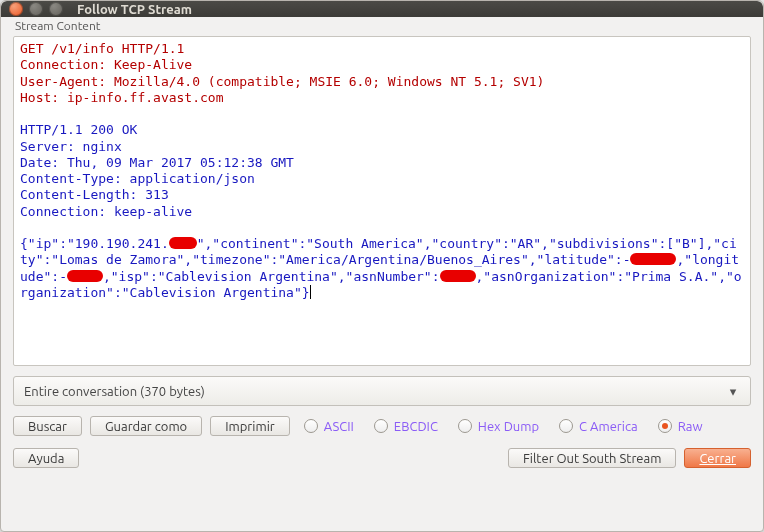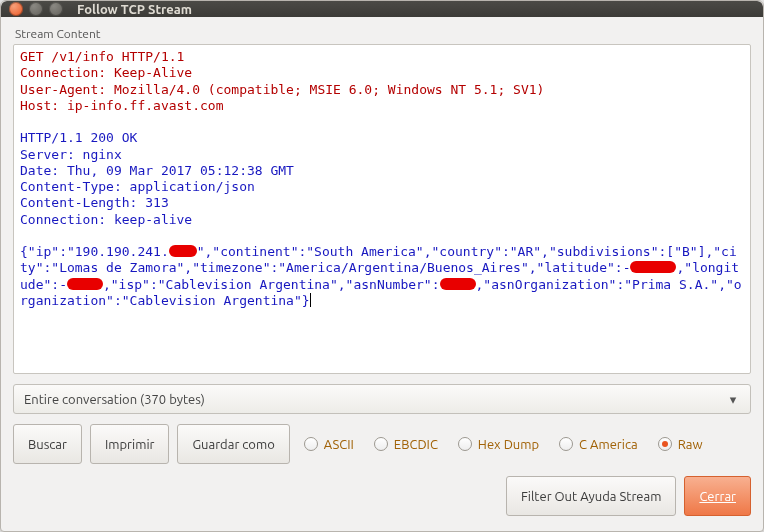--- a/index.html
+++ b/index.html
@@ -40,21 +40,21 @@
   .btn-min   { background: radial-gradient(circle at 35% 30%, #8b8983, #5f5d57); }
   .btn-max   { background: radial-gradient(circle at 35% 30%, #8b8983, #5f5d57); }
   .title-text {
     color: #dfdbd2;
     font-weight: bold;
     font-size: 13px;
     margin-left: 8px;
   }
   .content {
     flex: 1;
-    padding: 8px 12px 12px 12px;
+    padding: 0 12px 12px 12px;
     display: flex;
     flex-direction: column;
   }
   .section-label {
     font-size: 12px;
     color: #555;
     margin: 2px 0 4px 2px;
   }
   .stream-box {
     background: #fff;
@@ -101,21 +101,21 @@
     width: 14px; text-align: center;
     color: #555;
   }
   .btn-row {
     margin-top: 10px;
     display: flex;
     align-items: center;
     gap: 8px;
   }
   .btn {
-    height: 40px;
+    height: 20px;
     padding: 0 14px;
     border: 1px solid #b8b4ae;
     border-radius: 3px;
     background: linear-gradient(#fbfaf9,#e9e7e3);
     font-size: 13px;
     color: #3c3c3c;
     display: inline-flex;
     align-items: center;
     cursor: pointer;
   }
@@ -129,21 +129,21 @@
     display: flex;
     align-items: center;
     gap: 20px;
     margin-left: 6px;
   }
   .radio {
     display: inline-flex;
     align-items: center;
     gap: 6px;
     font-size: 13px;
-    color: #a16207;
+    color: #8b5cf6;
   }
   .radio-circle {
     width: 14px; height: 14px;
     border: 1px solid #9c9890;
     border-radius: 50%;
     background: linear-gradient(#fff,#eee);
     position: relative;
   }
   .radio-circle.checked::after {
     content: "";
@@ -193,24 +193,24 @@
     <div class="dropdown">
       <span>Entire conversation (370 bytes)</span>
       <span class="dd-arrow">▾</span>
     </div>
 
     <div class="btn-row">
       <div class="btn">
           <span>Buscar</span>
         </div>
       <div class="btn">
+          <span>Guardar como</span>
+        </div>
+      <div class="btn">
           <span>Imprimir</span>
-        </div>
-      <div class="btn">
-          <span>Guardar como</span>
         </div>
       <div class="radios">
         <label class="radio">
             <span class="radio-circle"></span>
             <span>ASCII</span>
           </label>
         <label class="radio">
             <span class="radio-circle"></span>
             <span>EBCDIC</span>
           </label>
@@ -223,23 +223,26 @@
             <span>C America</span>
           </label>
         <label class="radio">
             <span class="radio-circle checked"></span>
             <span>Raw</span>
           </label>
       </div>
     </div>
 
     <div class="footer-row">
+      <div class="btn">
+          <span>Ayuda</span>
+        </div>
       <div class="spacer"></div>
       <div class="btn">
-          <span>Filter Out Ayuda Stream</span>
+          <span>Filter Out South Stream</span>
         </div>
       <div class="btn btn-primary">
           <span>Cerrar</span>
         </div>
     </div>
 
   </div>
 </div>
 
 </body></html>

